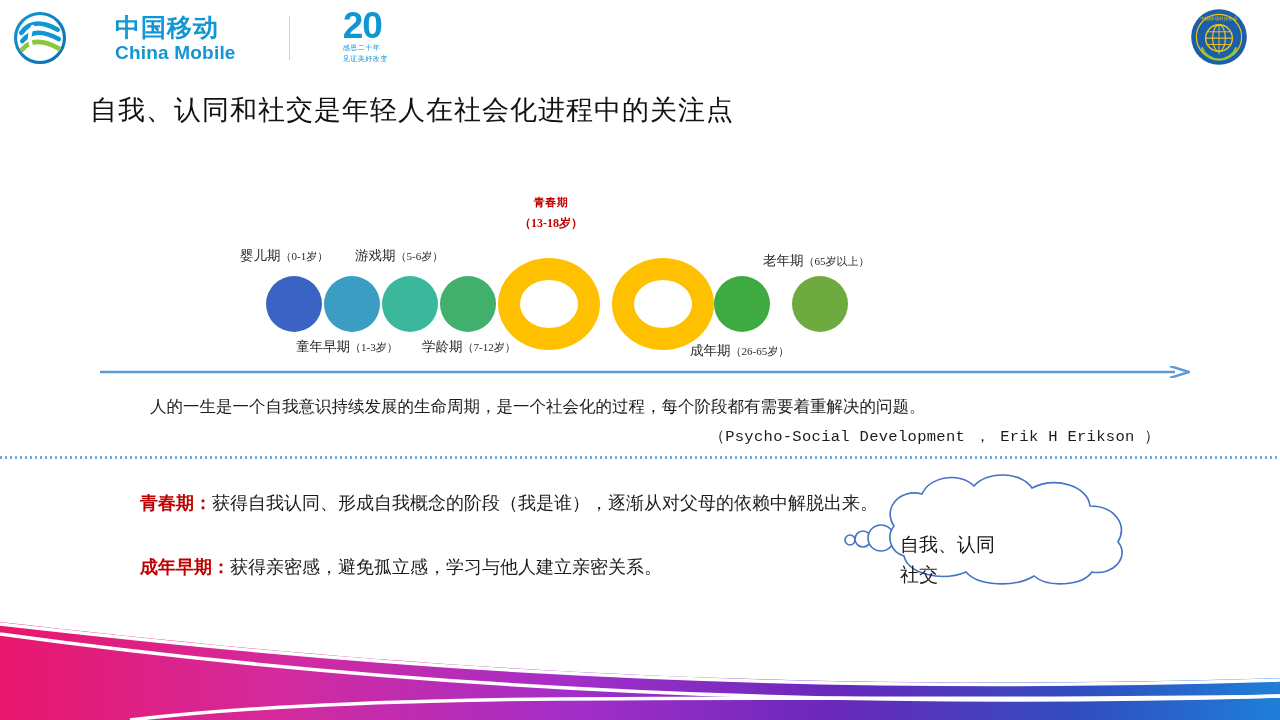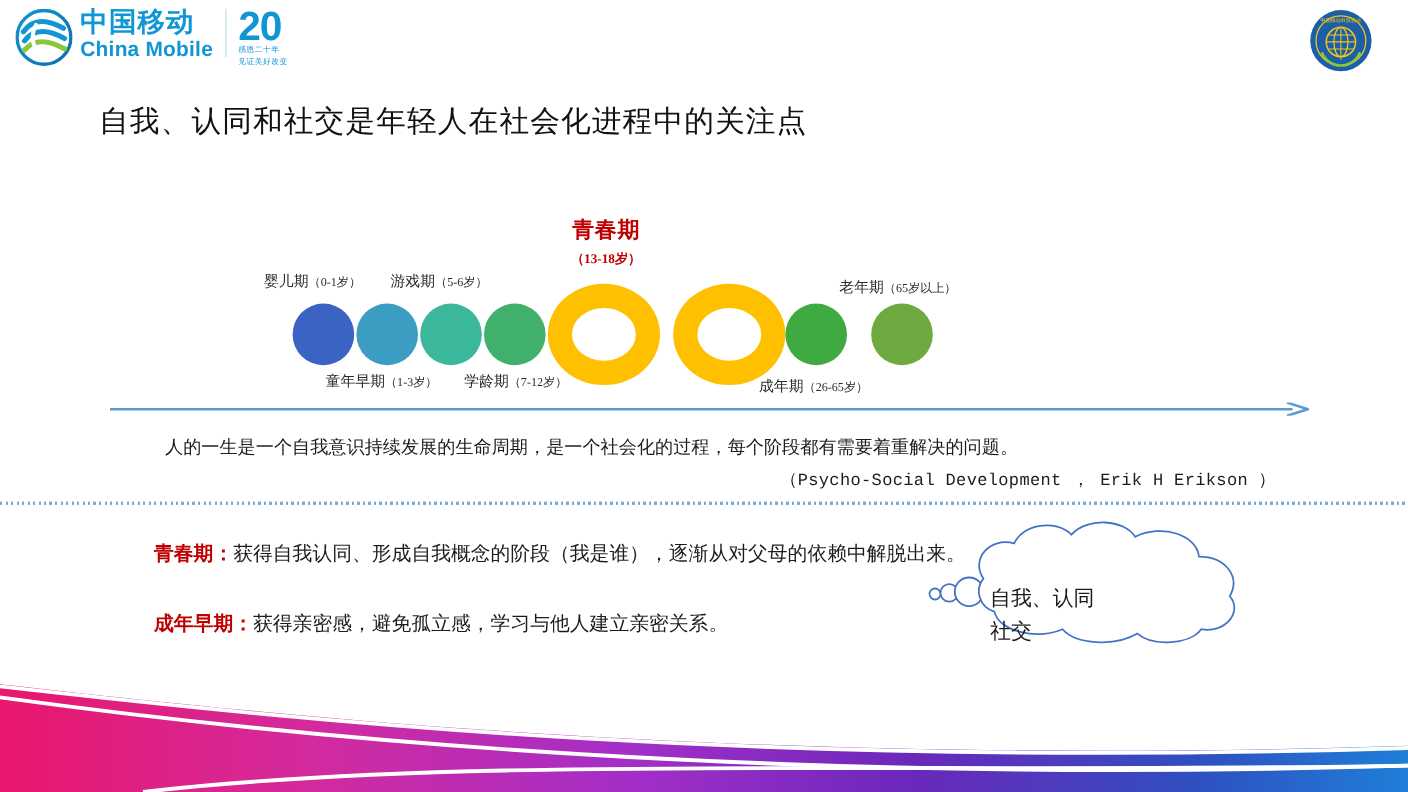--- a/index.html
+++ b/index.html
@@ -3,21 +3,21 @@
 <meta charset="utf-8">
 <style>
   html,body{margin:0;padding:0;}
   body{
     width:1280px;height:720px;background:#ffffff;overflow:hidden;position:relative;
     font-family:"Liberation Serif","DejaVu Serif",serif;
   }
   #slide{position:absolute;inset:0;width:1280px;height:720px;overflow:hidden;background:#fff;}
 
   
-  .logo-block{position:absolute;left:14px;top:8px;display:flex;height:60px;}
+  .logo-block{position:absolute;left:14px;top:8px;display:flex;align-items:center;height:60px;gap:42px;}
   .cm-mark{width:52px;height:52px;flex:0 0 auto;}
   .cm-text{margin-left:7px;line-height:1;}
   .cm-cn{font-family:"Liberation Sans","DejaVu Sans",sans-serif;font-size:25px;font-weight:700;color:#1196d4;letter-spacing:1px;white-space:nowrap;}
   .cm-en{font-family:"Liberation Sans","DejaVu Sans",sans-serif;font-size:19px;font-weight:700;color:#1196d4;letter-spacing:.2px;margin-top:3px;white-space:nowrap;}
   .cm-sep{width:1px;height:44px;background:#bcd9e8;margin:0 11px;}
   .anniv{position:relative;width:66px;height:56px;}
   .anniv .num{font-family:"Liberation Sans","DejaVu Sans",sans-serif;font-size:37px;font-weight:700;color:#1196d4;letter-spacing:-1px;line-height:31px;}
   .anniv .sub{font-family:"Liberation Sans","DejaVu Sans",sans-serif;font-size:7px;color:#1196d4;line-height:9px;margin-top:2px;letter-spacing:.5px;}
 
   .emblem{position:absolute;right:32px;top:8px;width:58px;height:58px;}
@@ -33,21 +33,21 @@
   .timeline{position:absolute;left:0;top:180px;width:1280px;height:210px;}
   .stage{position:absolute;border-radius:50%;}
   .ring{position:absolute;border-radius:50%;background:transparent;}
 
   .tl-label{position:absolute;font-size:13.5px;color:#2b2b2b;white-space:nowrap;
     font-family:"Liberation Serif","DejaVu Serif",serif;}
   .tl-label .age{font-size:11px;}
 
   .hi-label{position:absolute;text-align:center;white-space:nowrap;color:#c00000;font-weight:700;
     font-family:"Liberation Serif","DejaVu Serif",serif;}
-  .hi-label .nm{font-size:20px;display:block;letter-spacing:.5px;}
+  .hi-label .nm{font-size:11px;display:block;letter-spacing:.5px;}
   .hi-label .ag{font-size:12px;display:block;margin-top:5px;}
 
   .axis{position:absolute;left:100px;top:366px;width:1090px;height:12px;}
 
   
   .quote{position:absolute;left:150px;top:392px;width:1010px;
     font-size:16.5px;color:#1c1c1c;line-height:30px;
     font-family:"Liberation Serif","DejaVu Serif",serif;}
   .quote .src{display:block;text-align:right;font-family:"Liberation Mono","DejaVu Sans Mono",monospace;font-size:15.5px;letter-spacing:.3px;}
 

